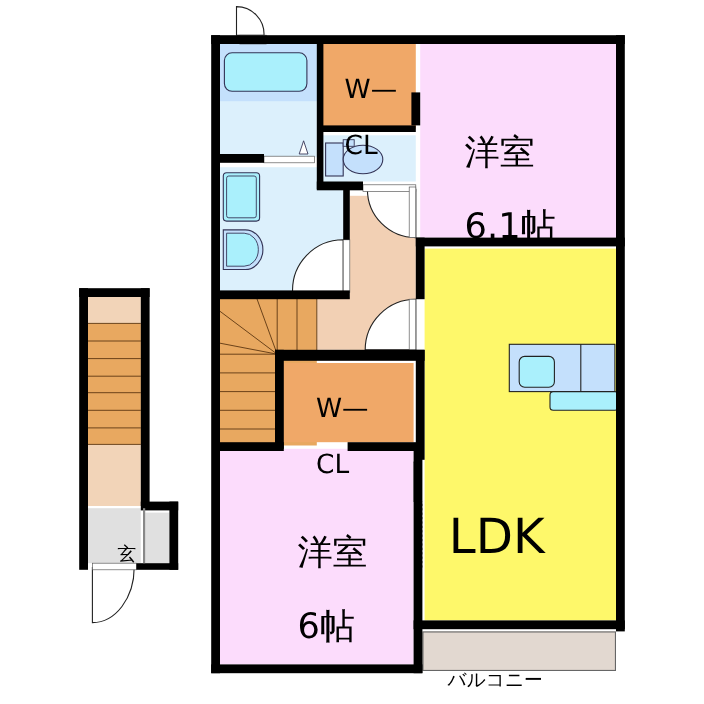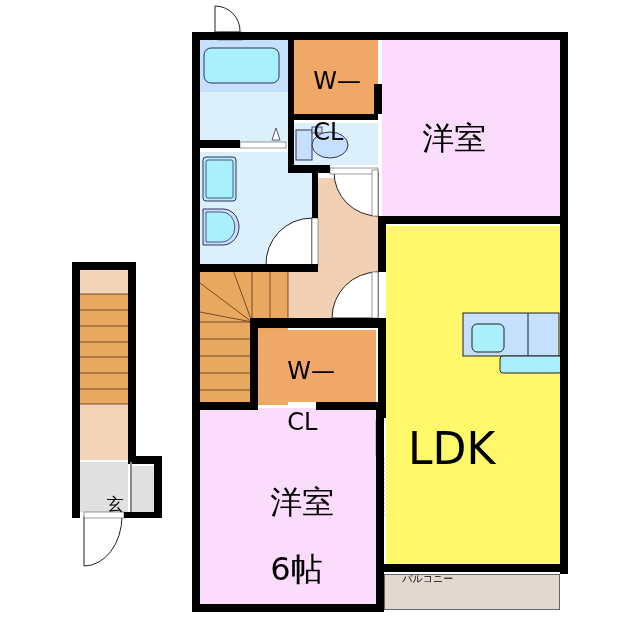--- a/index.html
+++ b/index.html
@@ -138,30 +138,31 @@
 <div class="wall" style="left:154px;top:456px;width:8px;height:62px;"></div>
 <div class="wall" style="left:124px;top:512px;width:38px;height:6px;"></div>
 <div class="abs" style="left:130px;top:462px;width:2px;height:50px;background:#888;"></div>
 
 <div class="lbl" style="left:298px;top:44px;font-size:24px;">
   <span>W—</span><br>
   <span>CL</span>
 </div>
 <div class="lbl" style="left:402px;top:88px;font-size:32px;">
   <span>洋室</span><br>
+  <span>6.1帖</span>
 </div>
 <div class="lbl" style="left:272px;top:334px;font-size:24px;">
   <span>W—</span><br>
   <span>CL</span>
 </div>
 <div class="lbl" style="left:250px;top:452px;font-size:32px;">
   <span>洋室</span><br>
   <span>6帖</span>
 </div>
-<div class="lbl" style="left:380px;top:380px;font-size:44px;">
+<div class="lbl" style="left:380px;top:420px;font-size:44px;">
   <span>LDK</span><br>
 </div>
-<div class="lbl" style="left:396px;top:563px;font-size:10px;">
+<div class="lbl" style="left:396px;top:593px;font-size:17px;">
   <span>バルコニー</span>
 </div>
 <div class="lbl" style="left:96px;top:478px;font-size:17px;">
   <span>玄</span>
 </div>
 
 </body></html>

